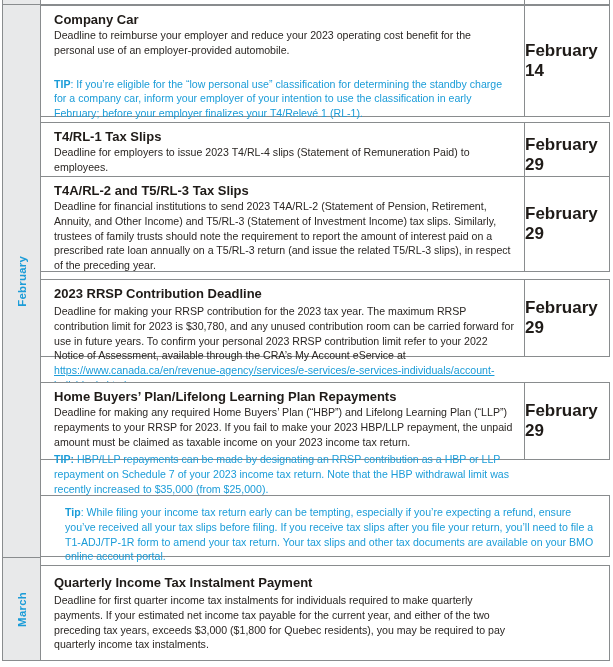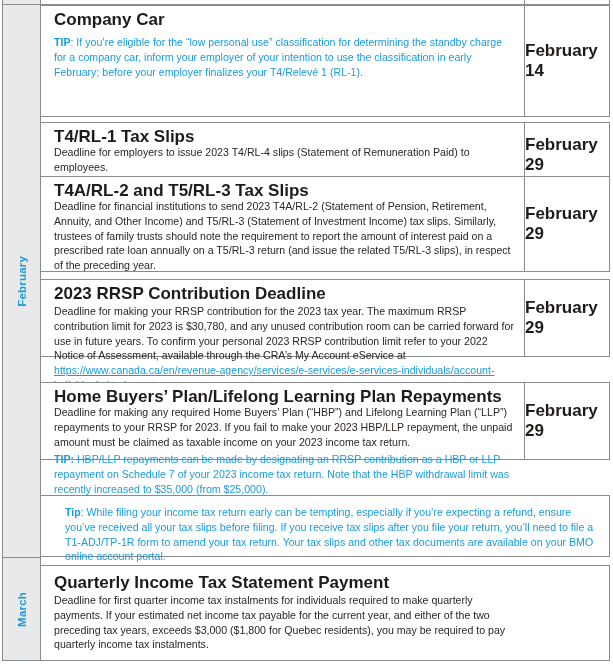--- a/index.html
+++ b/index.html
@@ -30,25 +30,25 @@
     font-size:10.6px;line-height:14.8px;
   }
   .row .content.fullwide{right:0;}
   .date-cell{
     position:absolute;top:0;bottom:0;right:0;width:85px;box-sizing:border-box;
     border-left:1px solid #898c8e;
     display:flex;align-items:center;justify-content:center;
     font-weight:bold;font-size:17px;color:#1f1b18;
   }
   h3.row-title{
-    margin:0 0 1px 0;font-size:17px;line-height:15px;color:#1f1b18;font-weight:bold;
+    margin:0 0 1px 0;font-size:13px;line-height:15px;color:#1f1b18;font-weight:bold;
   }
   p.body-text{margin:0;color:#2b2724;}
   p.tip-text{margin:0;color:#1b9cd8;}
-  p.gap-above{margin-top:8px;}
+  p.gap-above{margin-top:19px;}
   p.small-gap-above{margin-top:3px;}
   .tip-bold{font-weight:bold;}
   a.inline-link{color:#1b9cd8;text-decoration:underline;overflow-wrap:anywhere;cursor:pointer;}
 </style>
 </head>
 <body>
 
 <div id="screen">
 
   <div class="month-cell" style="top:-3px;height:8px;"></div>
@@ -59,20 +59,21 @@
     <span class="month-label">March</span>
   </div>
 
   <div class="row" style="top:-3px;height:8px;">
     <div class="date-cell"></div>
   </div>
 
   <div class="row" style="top:5px;height:112px;">
     <div class="content">
       <h3 class="row-title">Company Car</h3>
+      <p class="body-text">Deadline to reimburse your employer and reduce your 2023 operating cost benefit for the personal use of an employer-provided automobile.</p>
       <p class="tip-text gap-above"><span class="tip-bold">TIP</span><span>: If you’re eligible for the “low personal use” classification for determining the standby charge for a company car, inform your employer of your intention to use the classification in early February; before your employer finalizes your T4/Relevé 1 (RL-1).</span></p>
     </div>
     <div class="date-cell">February 14</div>
   </div>
 
   <div class="row" style="top:122px;height:65px;">
     <div class="content">
       <h3 class="row-title">T4/RL-1 Tax Slips</h3>
       <p class="body-text">Deadline for employers to issue 2023 T4/RL-4 slips (Statement of Remuneration Paid) to employees.</p>
     </div>
@@ -105,18 +106,18 @@
   </div>
 
   <div class="row" style="top:495px;height:62px;">
     <div class="content fullwide" style="padding-top:9px;padding-left:24px;">
       <p class="tip-text"><span class="tip-bold">Tip</span><span>: While filing your income tax return early can be tempting, especially if you’re expecting a refund, ensure you’ve received all your tax slips before filing. If you receive tax slips after you file your return, you’ll need to file a T1-ADJ/TP-1R form to amend your tax return. Your tax slips and other tax documents are available on your BMO online account portal.</span></p>
     </div>
   </div>
 
   <div class="row" style="top:565px;height:96px;">
     <div class="content" style="padding-top:9px;">
-      <h3 class="row-title">Quarterly Income Tax Statement Payment</h3>
+      <h3 class="row-title">Quarterly Income Tax Instalment Payment</h3>
       <p class="body-text small-gap-above">Deadline for first quarter income tax instalments for individuals required to make quarterly payments. If your estimated net income tax payable for the current year, and either of the two preceding tax years, exceeds $3,000 ($1,800 for Quebec residents), you may be required to pay quarterly income tax instalments.</p>
     </div>
   </div>
 
 </div>
 
 </body></html>

